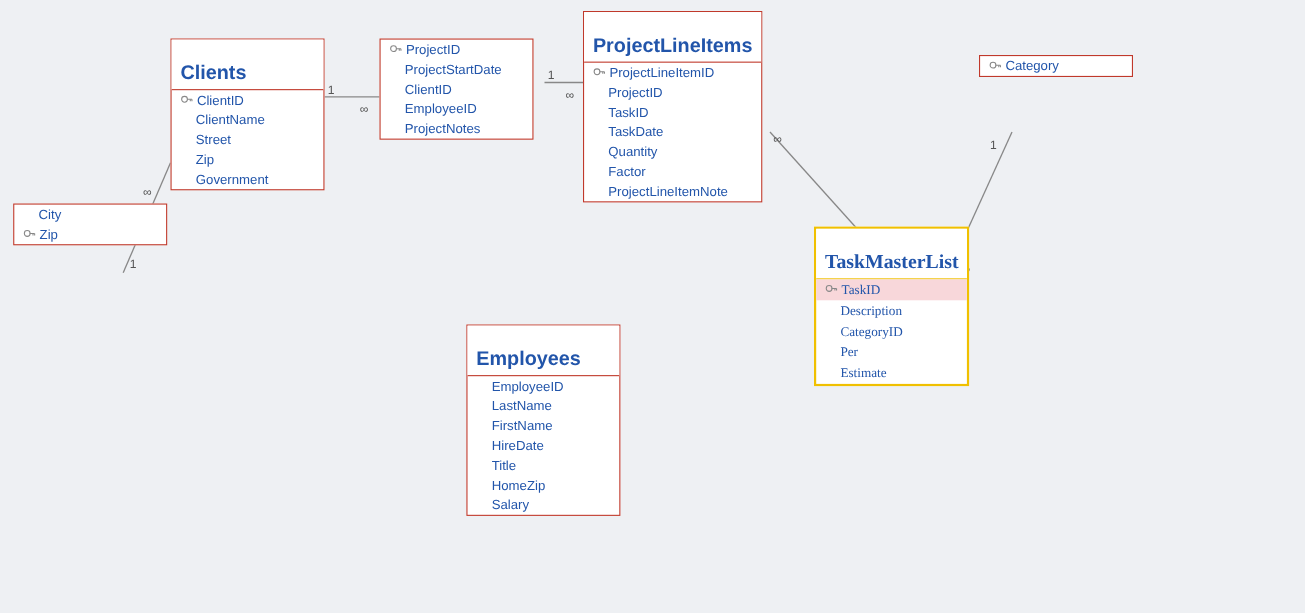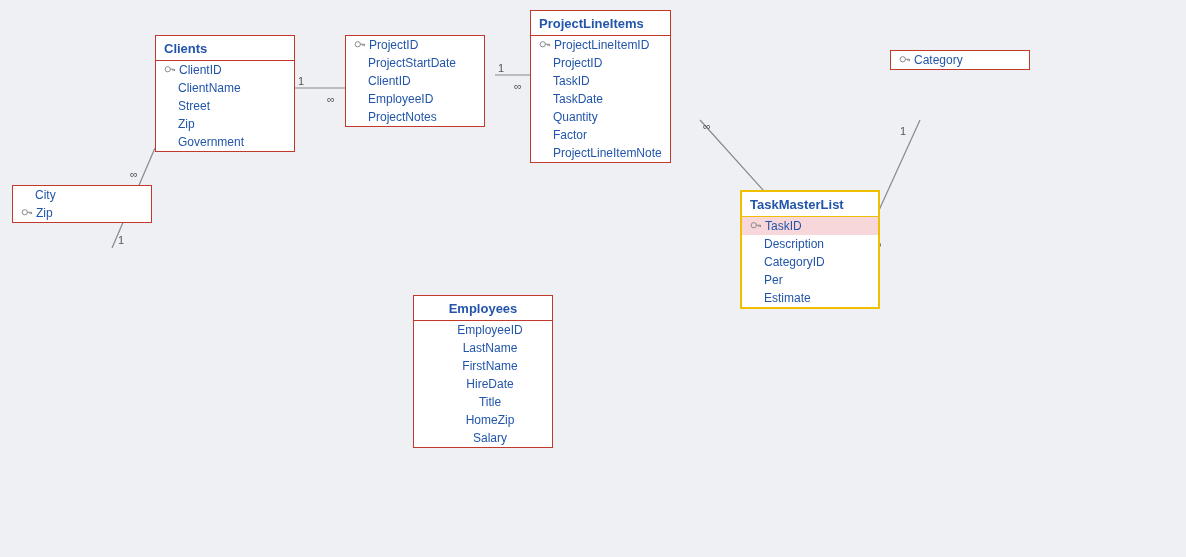--- a/index.html
+++ b/index.html
@@ -17,22 +17,22 @@
       background: white;
       border: 1.5px solid #c0392b;
       min-width: 140px;
     }
     .table-box.yellow-border {
       border: 2.5px solid #f0c000;
     }
     .table-title {
       color: #2255aa;
       font-weight: bold;
-      font-size: 13px;
-      padding: 5px 8px 4px 8px;
+      font-size: 18px;
+      padding: 20px 8px 4px 8px;
       border-bottom: 1.5px solid #c0392b;
       background: white;
     }
     .table-box.yellow-border .table-title {
       border-bottom: 1.5px solid #f0c000;
     }
     .table-field {
       padding: 2px 8px 2px 22px;
       color: #2255aa;
       font-size: 12px;
@@ -140,34 +140,34 @@
       <div class="table-field">ProjectLineItemNote</div>
     </div>
     <div class="table-box" style="left: 890px; top: 50px;">
       <div class="table-field pk"><svg class="pk-icon" viewBox="0 0 16 16" xmlns="http://www.w3.org/2000/svg">
     <circle cx="5" cy="7" r="3.5" fill="none" stroke="#888" stroke-width="1.3"></circle>
     <line x1="8" y1="7" x2="14" y2="7" stroke="#888" stroke-width="1.3"></line>
     <line x1="12" y1="7" x2="12" y2="9.5" stroke="#888" stroke-width="1.3"></line>
     <line x1="14" y1="7" x2="14" y2="9.5" stroke="#888" stroke-width="1.3"></line>
   </svg>Category</div>
     </div>
-    <div class="table-box yellow-border" style="left: 740px; top: 190px;">
+    <div class="table-box yellow-border" style="left: 740px; top: 206px; font-family: Liberation Serif, serif;">
       <div class="table-title">TaskMasterList</div>
       <div class="table-field pk highlighted"><svg class="pk-icon" viewBox="0 0 16 16" xmlns="http://www.w3.org/2000/svg">
     <circle cx="5" cy="7" r="3.5" fill="none" stroke="#888" stroke-width="1.3"></circle>
     <line x1="8" y1="7" x2="14" y2="7" stroke="#888" stroke-width="1.3"></line>
     <line x1="12" y1="7" x2="12" y2="9.5" stroke="#888" stroke-width="1.3"></line>
     <line x1="14" y1="7" x2="14" y2="9.5" stroke="#888" stroke-width="1.3"></line>
   </svg>TaskID</div>
       <div class="table-field">Description</div>
       <div class="table-field">CategoryID</div>
       <div class="table-field">Per</div>
       <div class="table-field">Estimate</div>
     </div>
-    <div class="table-box" style="left: 413px; top: 295px; text-align: center;">
+    <div class="table-box" style="left: 424px; top: 295px;">
       <div class="table-title">Employees</div>
       <div class="table-field">EmployeeID</div>
       <div class="table-field">LastName</div>
       <div class="table-field">FirstName</div>
       <div class="table-field">HireDate</div>
       <div class="table-field">Title</div>
       <div class="table-field">HomeZip</div>
       <div class="table-field">Salary</div>
     </div>
   </div>

